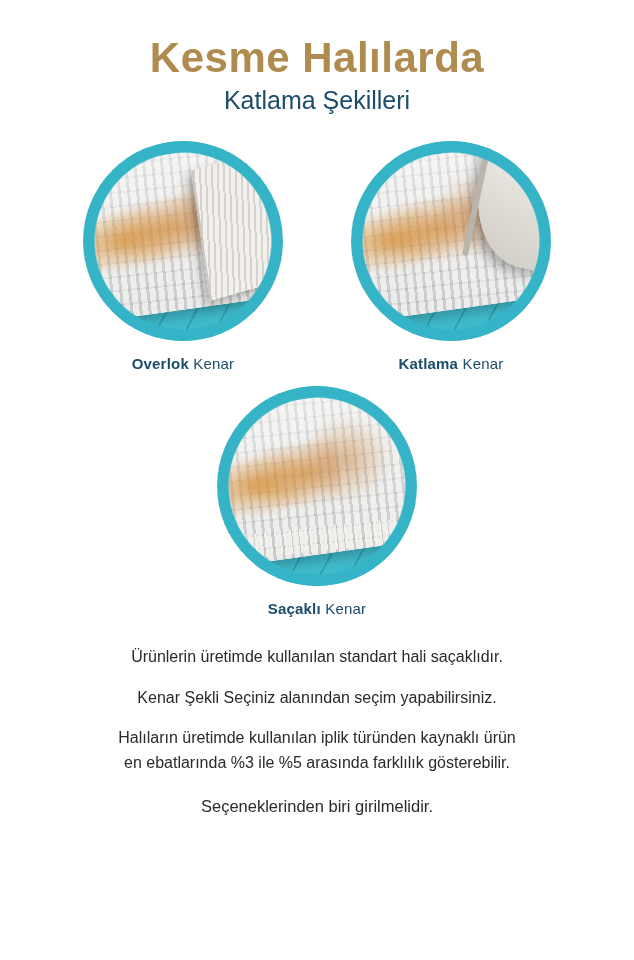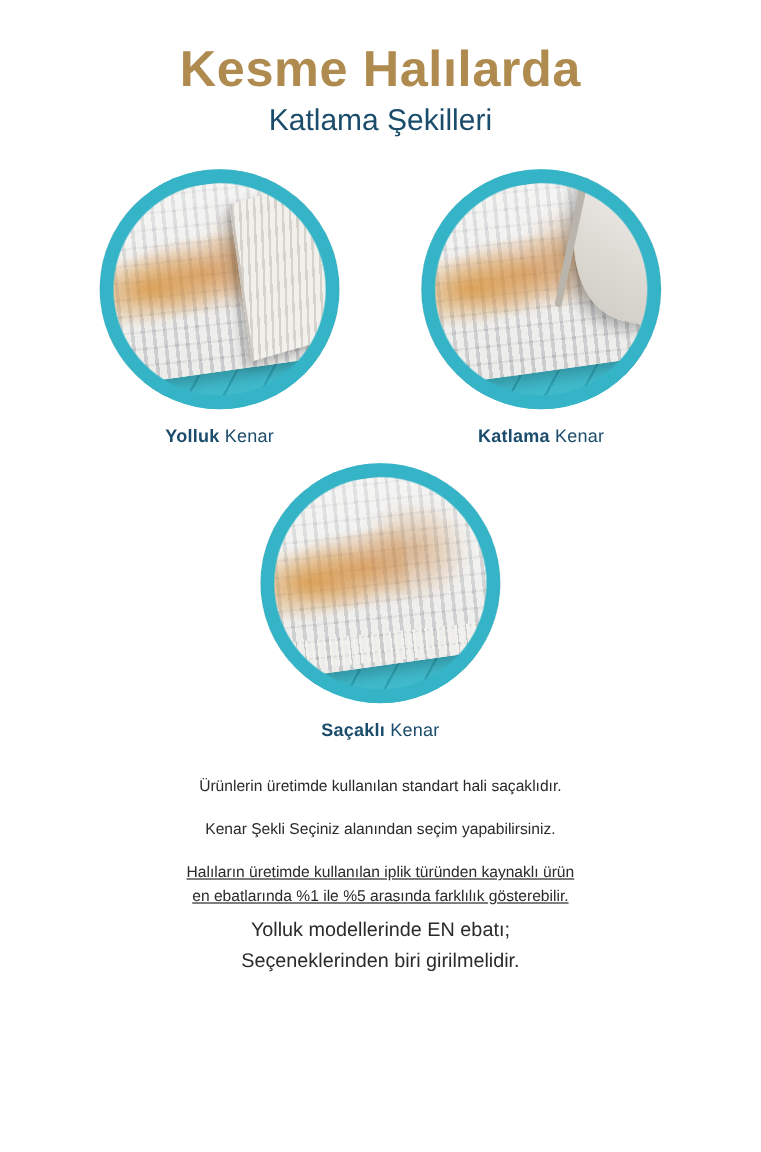--- a/index.html
+++ b/index.html
@@ -217,25 +217,25 @@
   .caption b { font-weight: bold; }
   .caption span { font-weight: normal; }
 
   
   .textblock {
     margin-top: 28px;
     text-align: center;
     color: #2a2a2a;
   }
   .textblock p {
-    font-size: 13px;
+    font-size: 16px;
     line-height: 1.55;
     margin-bottom: 16px;
   }
-  .textblock p.two-line { margin-bottom: 6px; text-decoration: underline; }
+  .textblock p.two-line { margin-bottom: 18px; }
   .tail {
     margin-top: 4px;
     font-size: 16.5px;
     line-height: 1.5;
   }
   .tail div { margin-bottom: 1px; }
 </style>
 </head>
 <body>
 
@@ -251,21 +251,21 @@
     <div class="row-top">
 
       <div class="card">
         <div class="thumb">
           <div class="floor"></div>
           <div class="rug"></div>
           <div class="fold-corner"></div>
           <div class="teal"></div>
         </div>
         <div class="caption">
-          <b>Yolluk</b><span> Kenar</span>
+          <b>Overlok</b><span> Kenar</span>
         </div>
       </div>
 
       <div class="card">
         <div class="thumb">
           <div class="floor"></div>
           <div class="rug"></div>
           <div class="flip-corner"></div>
           <div class="teal"></div>
         </div>
@@ -291,21 +291,20 @@
       </div>
 
     </div>
   </div>
 
   <div class="textblock">
     <p>Ürünlerin üretimde kullanılan standart hali saçaklıdır.</p>
     <p>Kenar Şekli Seçiniz alanından seçim yapabilirsiniz.</p>
     <p class="two-line">
       <span>Halıların üretimde kullanılan iplik türünden kaynaklı ürün</span><br>
-      <span>en ebatlarında %1 ile %5 arasında farklılık gösterebilir.</span>
+      <span>en ebatlarında %3 ile %5 arasında farklılık gösterebilir.</span>
     </p>
     <div class="tail">
-      <div>Yolluk modellerinde EN ebatı;</div>
       <div>Seçeneklerinden biri girilmelidir.</div>
     </div>
   </div>
 
 </div>
 
 </body></html>

